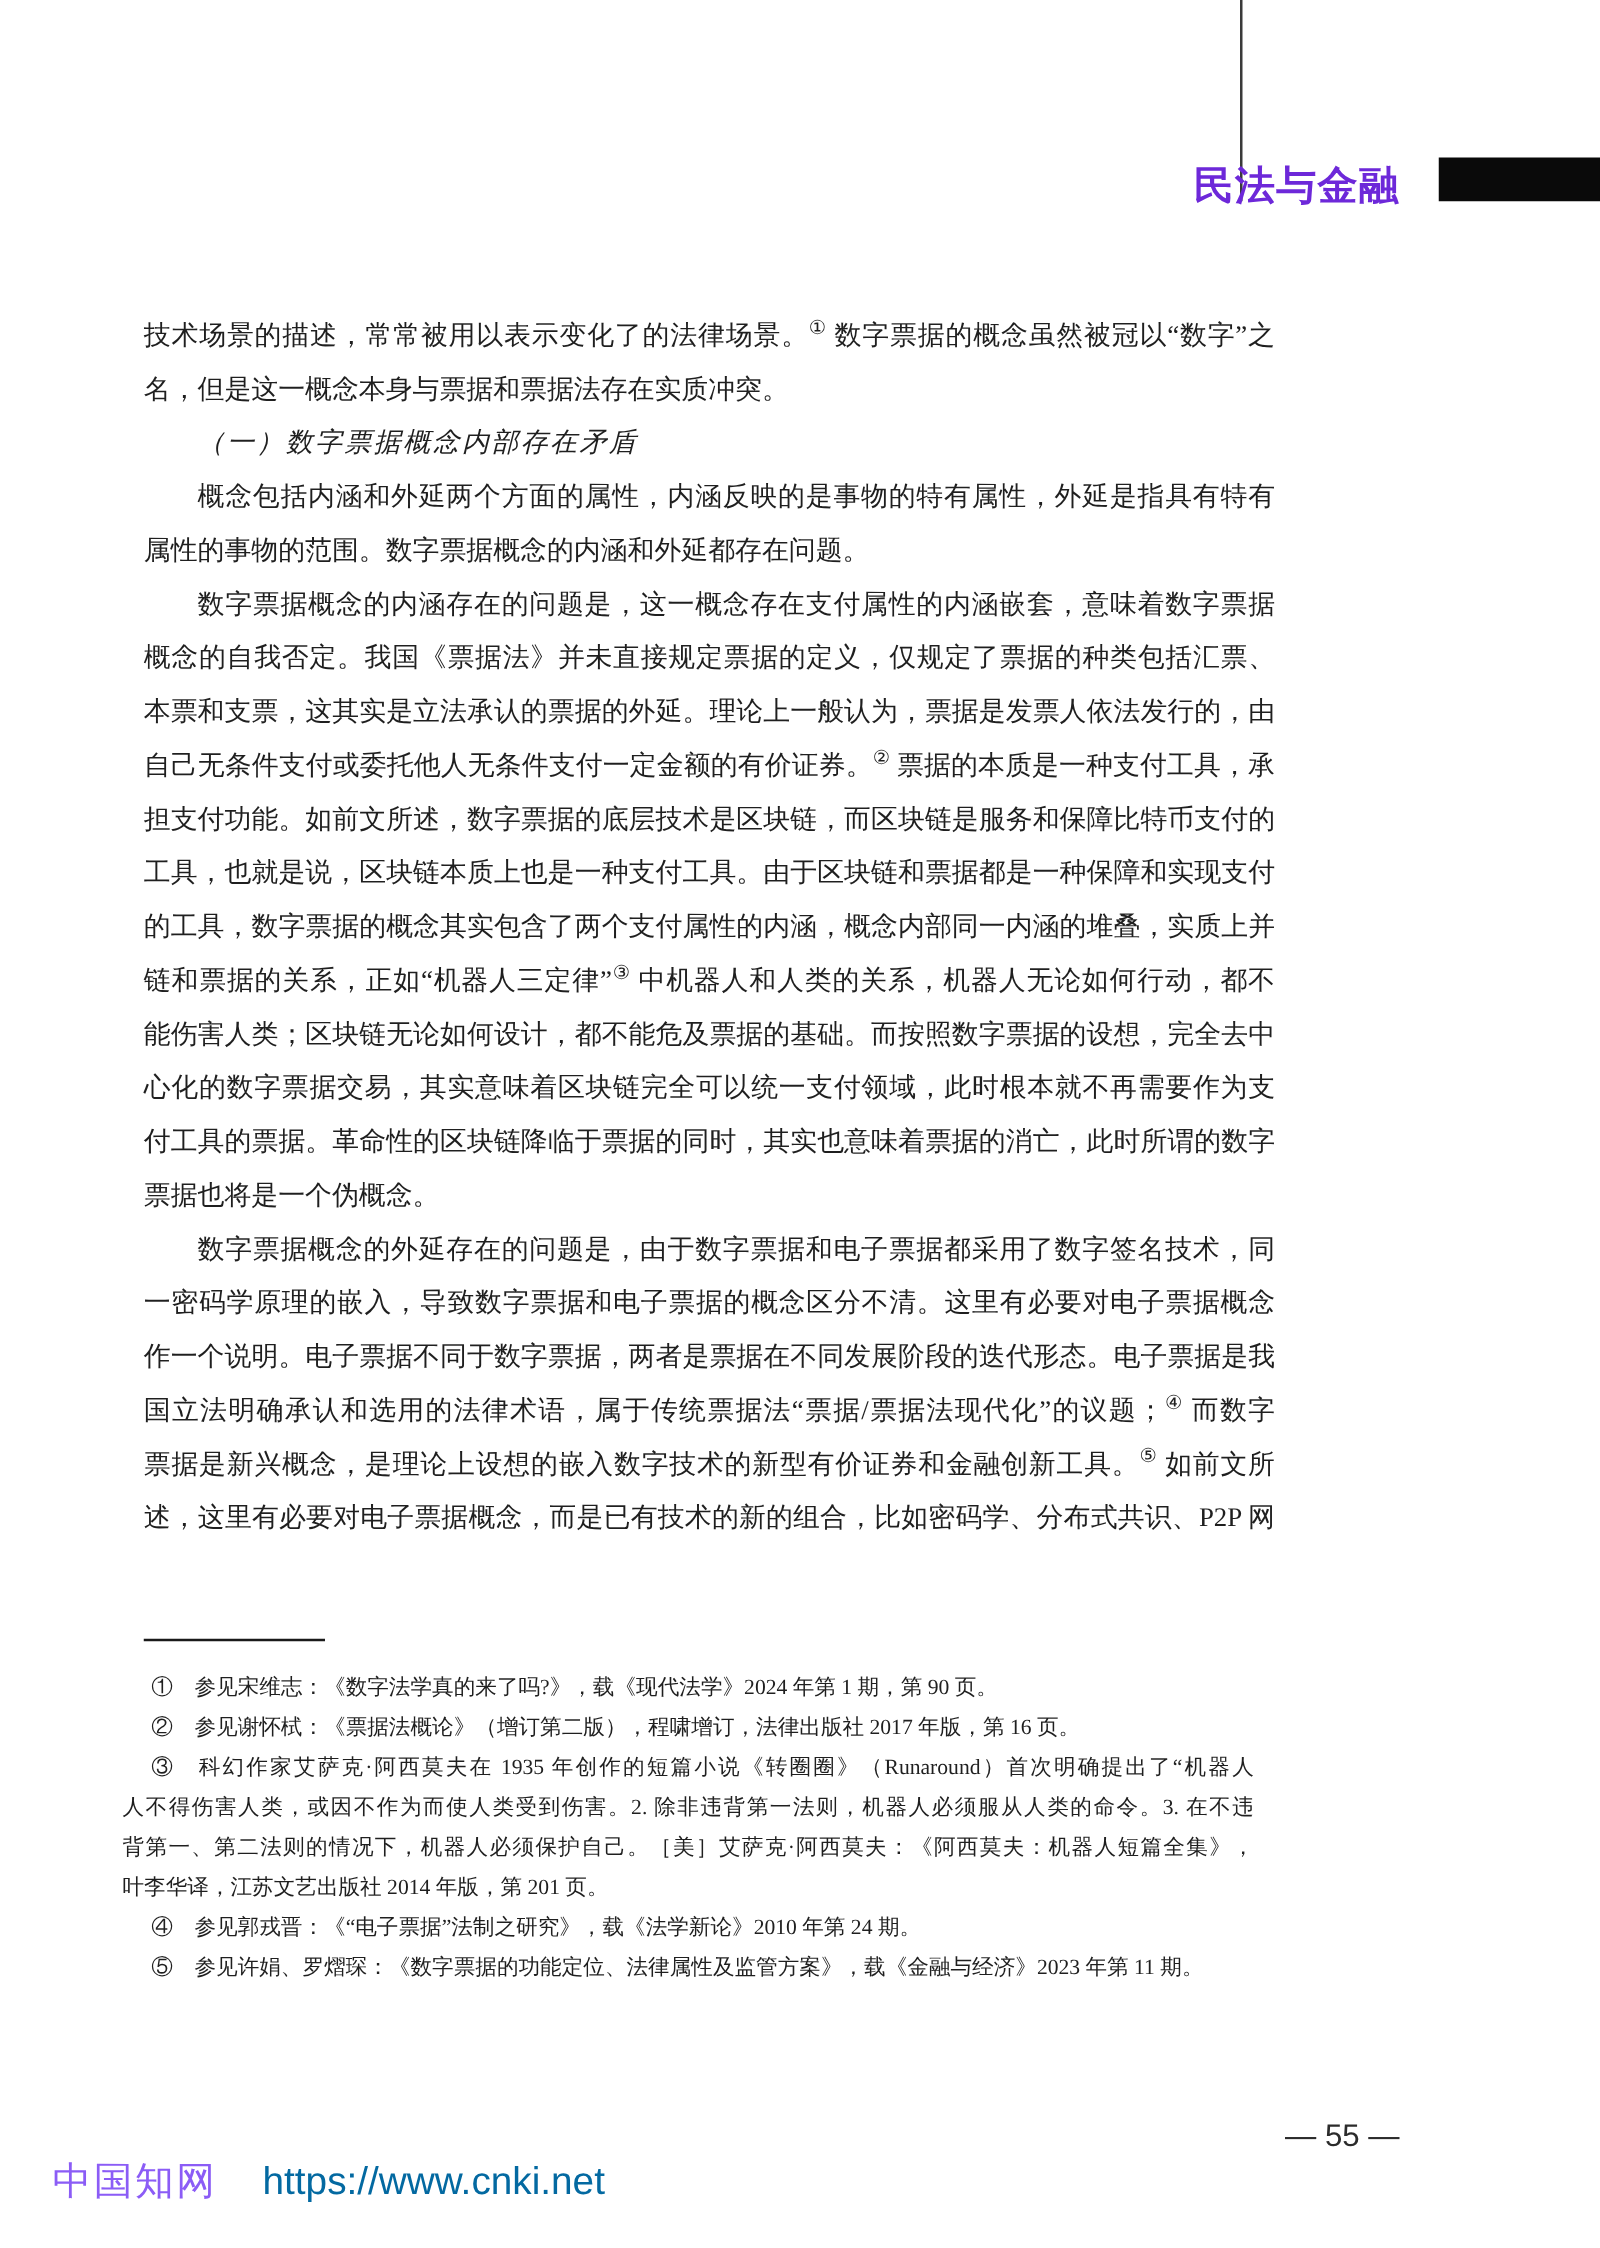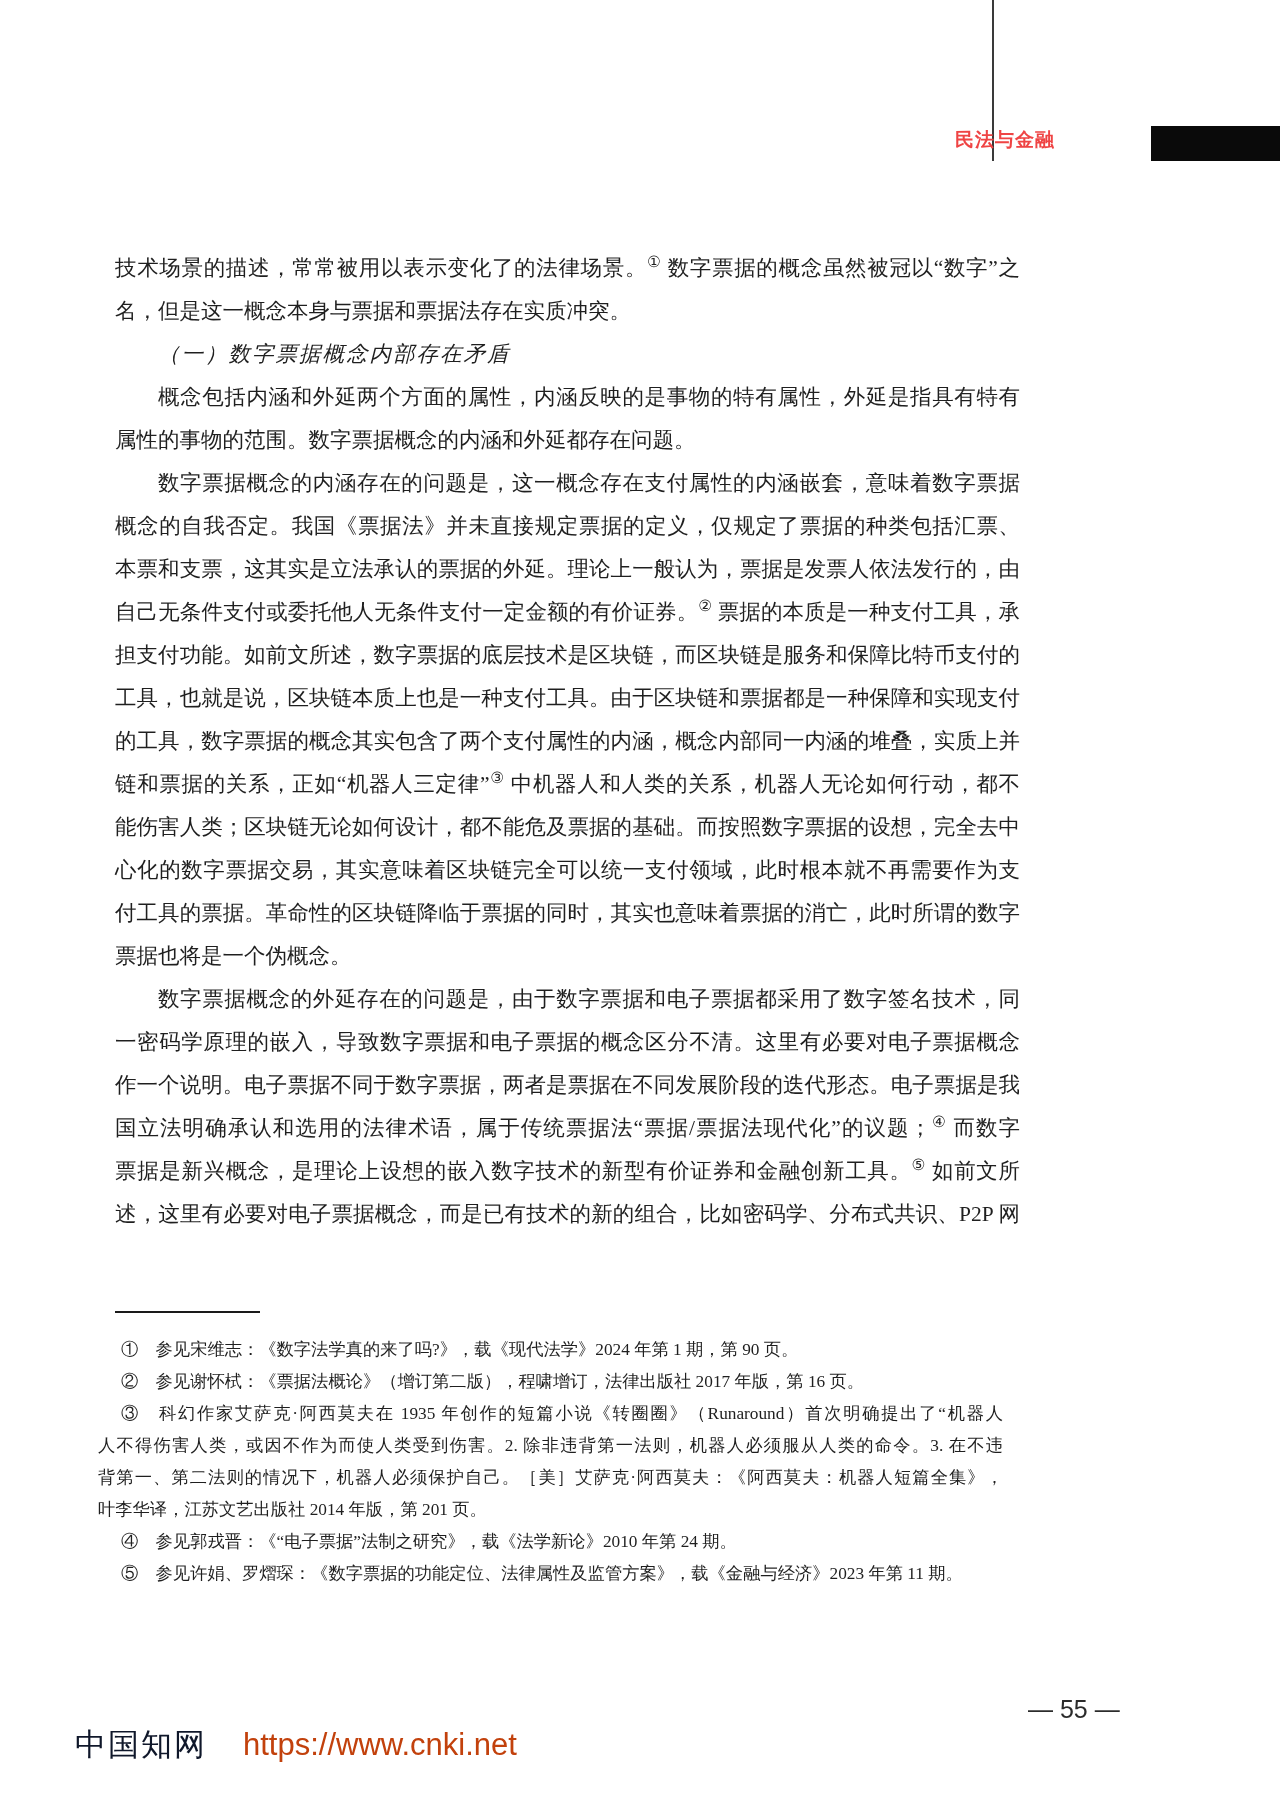--- a/index.html
+++ b/index.html
@@ -17,23 +17,23 @@
     position:absolute;
     left:992px;top:0;
     width:2px;height:161px;
     background:#3a3a3a;
   }
   .section-label{
     position:absolute;
     left:955px;top:127px;
     font-family:"Liberation Sans","DejaVu Sans",sans-serif;
     font-weight:bold;
-    font-size:19px;
+    font-size:32px;
     letter-spacing:1px;
-    color:#ef4444;
+    color:#6d28d9;
     white-space:nowrap;
   }
   .header-bar{
     position:absolute;
     left:1151px;top:126px;
     width:129px;height:35px;
     background:#0a0a0a;
   }
   
   .body-text{
@@ -93,27 +93,26 @@
   .watermark{
     position:absolute;
     left:42px;top:1724px;
     display:flex;
     align-items:baseline;
     gap:36px;
     font-family:"Liberation Sans","DejaVu Sans",sans-serif;
   }
   .watermark .wm-name{
     font-size:31px;
-    color:#0f172a;
+    color:#8b5cf6;
     letter-spacing:2px;
-    margin-left:33px;
   }
   .watermark .wm-url{
     font-size:31px;
-    color:#c2410c;
+    color:#0369a1;
   }
 </style>
 </head>
 <body>
 
 <div class="page">
 
   <div class="header-rule"></div>
   <div class="section-label">民法与金融</div>
   <div class="header-bar"></div>

